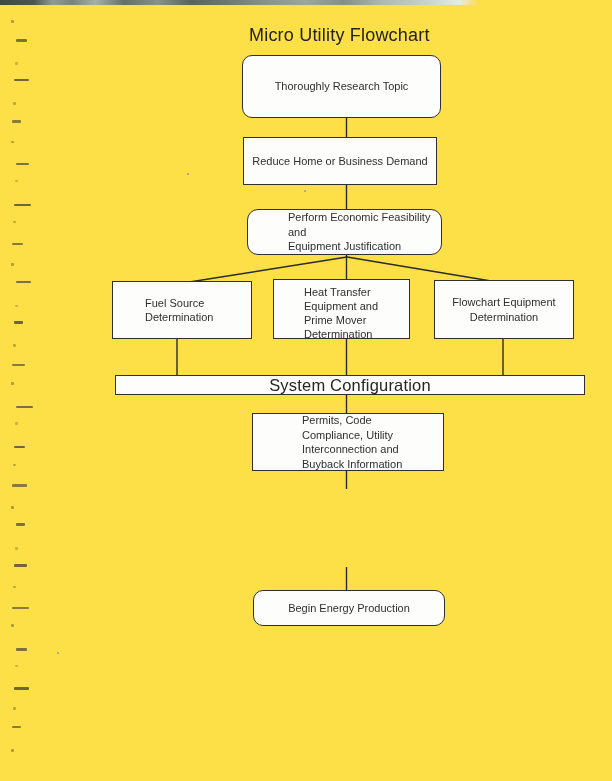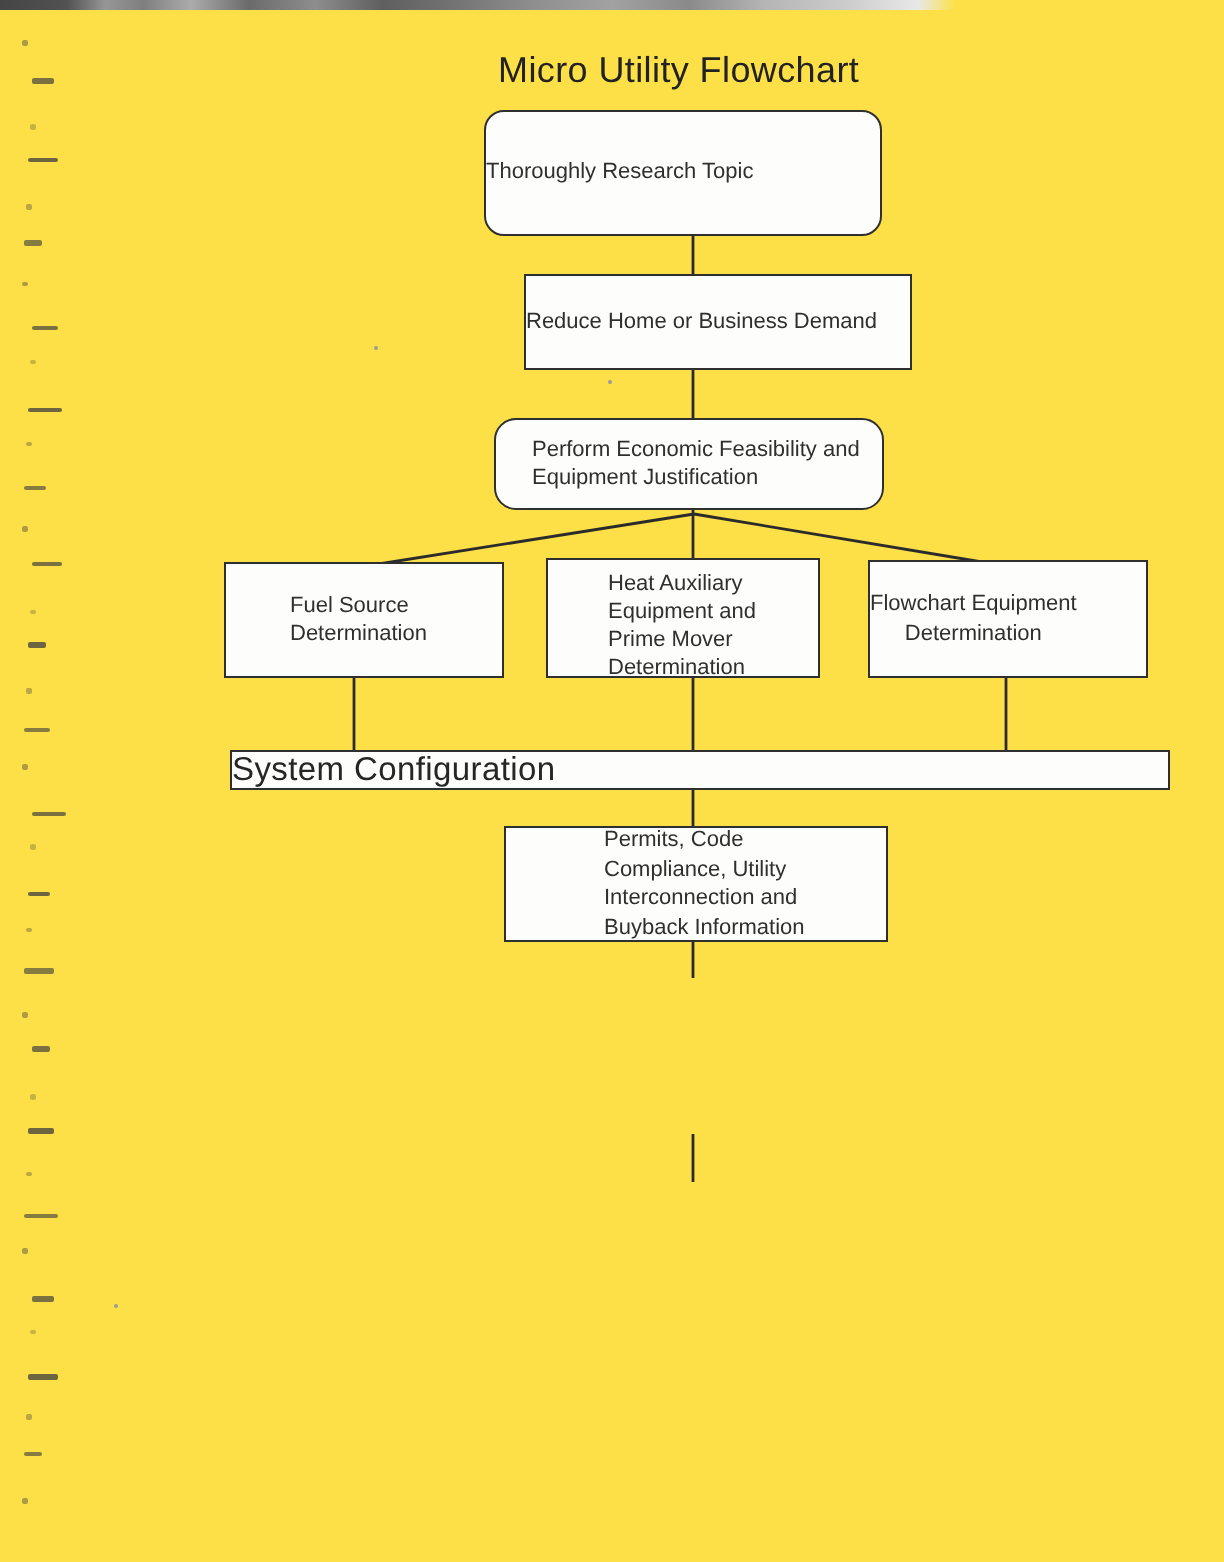--- a/index.html
+++ b/index.html
@@ -34,25 +34,25 @@
 
   .connectors { position: absolute; top: 0; left: 0; z-index: 1; }
 
   .node {
     position: absolute; box-sizing: border-box; z-index: 2;
     border: 1.5px solid #2f2f2f; background: #fdfdfc;
     display: flex; align-items: center;
     font-size: 11px; line-height: 14.5px;
   }
   .node .node-label { white-space: pre-line; }
-  .node.center { justify-content: flex-start; text-align: center; }
+  .node.center { justify-content: center; text-align: center; }
 
   #n-research    { left: 242px; top: 55px;  width: 199px; height: 63px; border-radius: 10px; }
-  #n-reduce      { left: 262px; top: 137px; width: 194px; height: 48px; }
-  #n-feasibility { left: 247px; top: 209px; width: 195px; height: 46px; border-radius: 11px; padding-left: 18px; }
+  #n-reduce      { left: 243px; top: 137px; width: 194px; height: 48px; }
+  #n-feasibility { left: 247px; top: 209px; width: 195px; height: 46px; border-radius: 11px; padding-left: 40px; }
   #n-fuel        { left: 112px; top: 281px; width: 140px; height: 58px; padding-left: 32px; }
   #n-heat        { left: 273px; top: 279px; width: 137px; height: 60px; padding-left: 30px; padding-top: 5px; align-items: flex-start; line-height: 14px; }
   #n-aux         { left: 434px; top: 280px; width: 140px; height: 59px; }
   #n-system      { left: 115px; top: 375px; width: 470px; height: 20px; font-size: 16.5px; letter-spacing: 0.2px; color: #262626; }
   #n-permits     { left: 252px; top: 413px; width: 192px; height: 58px; padding-left: 49px; }
   #n-order       { left: 253px; top: 488px; width: 193px; height: 79px; border-radius: 13px; padding-left: 49px; }
   #n-begin       { left: 253px; top: 590px; width: 192px; height: 36px; border-radius: 10px; }
 </style>
 </head>
 <body>
@@ -131,21 +131,21 @@
     <span class="node-label">Perform Economic Feasibility and
 Equipment Justification</span>
   </div>
 
   <div class="node" id="n-fuel">
     <span class="node-label">Fuel Source
 Determination</span>
   </div>
 
   <div class="node" id="n-heat">
-    <span class="node-label">Heat Auxiliary
+    <span class="node-label">Heat Transfer
 Equipment and
 Prime Mover
 Determination</span>
   </div>
 
   <div class="node center" id="n-aux">
     <span class="node-label">Flowchart Equipment
 Determination</span>
   </div>
 
@@ -154,14 +154,17 @@
   </div>
 
   <div class="node" id="n-permits">
     <span class="node-label">Permits, Code
 Compliance, Utility
 Interconnection and
 Buyback Information</span>
   </div>
 
 
+  <div class="node center" id="n-begin">
+    <span class="node-label">Begin Energy Production</span>
+  </div>
 
 </div>
 
 </body></html>

